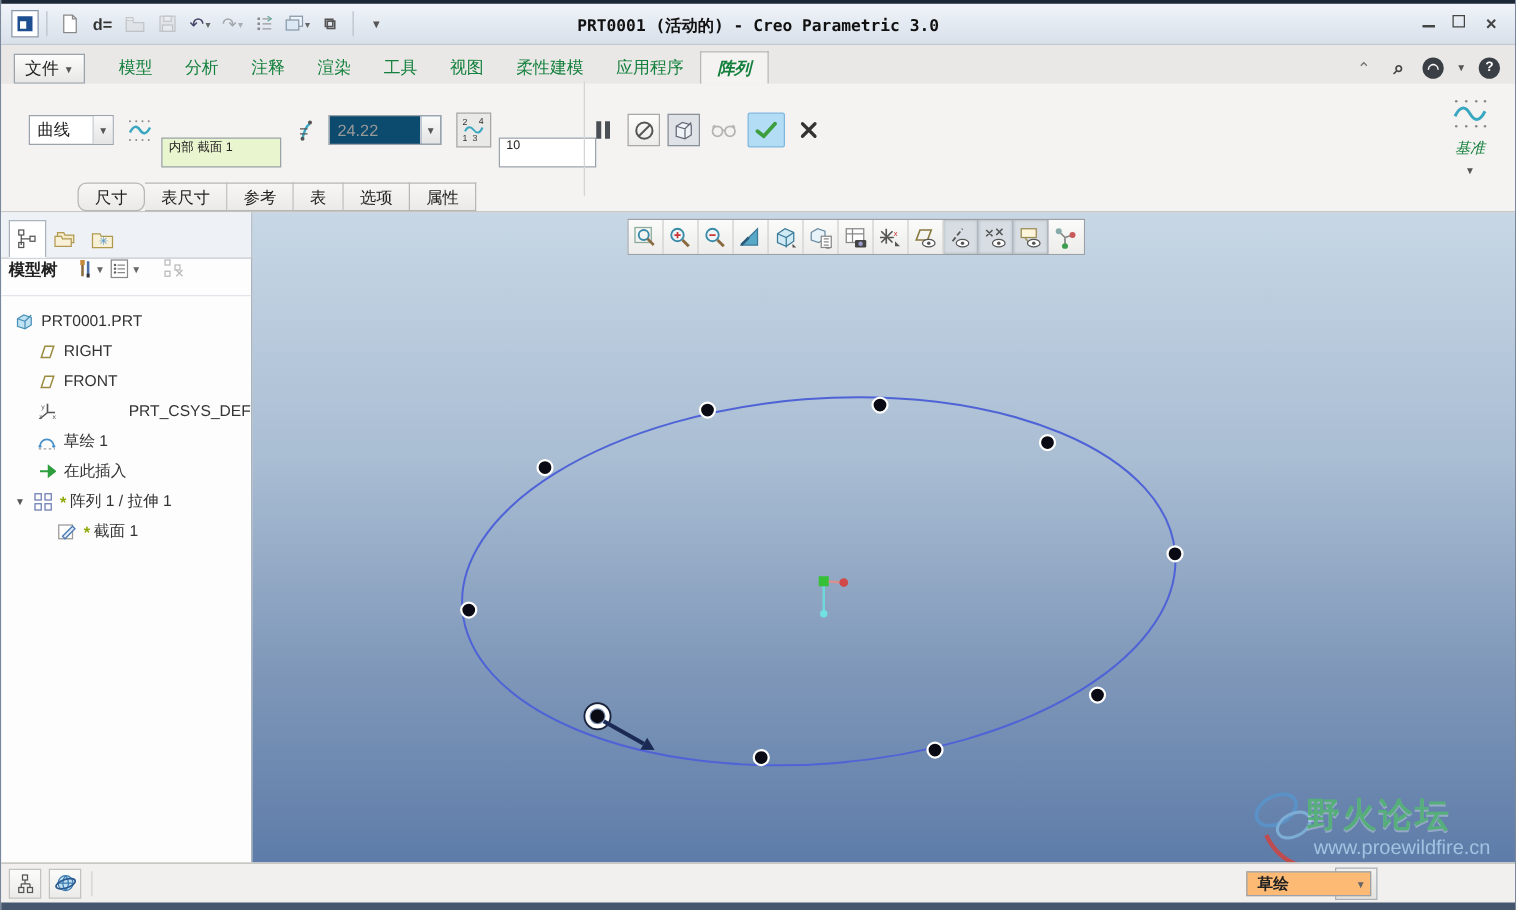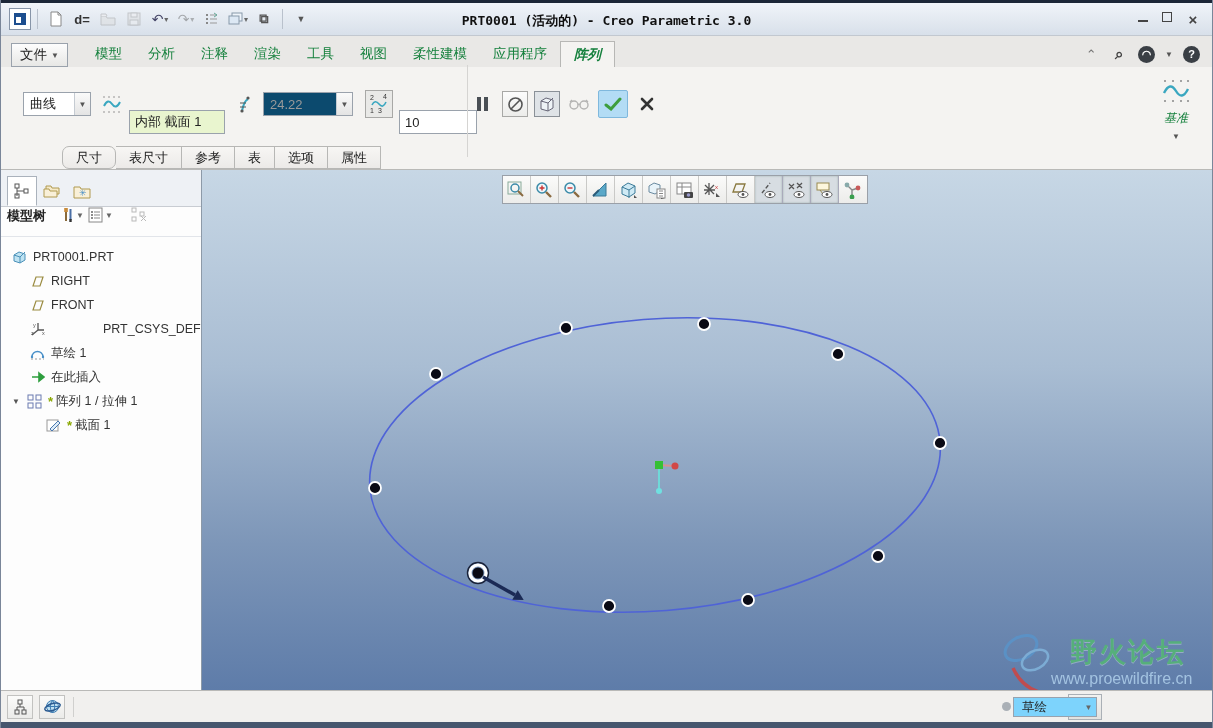--- a/index.html
+++ b/index.html
@@ -39,21 +39,21 @@
   
   .ribbon { position:absolute; left:0; top:67px; width:100%; height:103px; background:#f4f3f1; border-bottom:1px solid #b9b9b7; }
   .rb-row { position:absolute; left:0; top:20px; height:34px; display:flex; align-items:center; }
   .combo { height:24px; border:1px solid #9aa2ac; background:#fff; display:flex; align-items:center; }
   .combo .cval { padding:0 6px; }
   .combo .carr { width:16px; height:100%; border-left:1px solid #c5cbd2; background:linear-gradient(#fafafa,#e4e4e4);
     display:flex; align-items:center; justify-content:center; font-size:8px; color:#555; }
   .combo.disabled { background:#0c4a6e; color:#999; }
   .combo.disabled .cval { color:#999; }
   .ico-24 { width:26px; height:26px; display:flex; align-items:center; justify-content:center; }
-  .tfield { height:24px; border:1px solid #9aa2ac; background:#fff; padding:0 5px; display:flex; align-items:center; font-size:13px;margin-top:36px; }
+  .tfield { height:24px; border:1px solid #9aa2ac; background:#fff; padding:0 5px; display:flex; font-size:10px;margin-top:36px; }
   .tfield.green { background:#e9f5cf; }
   .ctl-sep { width:1px; height:92px; background:#d5d4d2; margin:0 10px; align-self:flex-start; margin-top:-22px; }
   .cbtn { width:26px; height:26px; display:flex; align-items:center; justify-content:center; margin:0 3px; }
   .cbtn.boxed { border:1px solid #a8a8a6; background:linear-gradient(#fcfcfc,#ececea); }
   .cbtn.pressed { border:1px solid #8a9097; background:#dfe3e7; }
   .cbtn.check { width:30px; height:28px; background:#b3dcf5; border:1px solid #7fb8dd; border-radius:2px; }
   .cbtn.disabled { opacity:.4; }
   .datum-group { position:absolute; right:10px; top:10px; width:52px; display:flex; flex-direction:column; align-items:center; gap:5px; }
   .datum-group .dlabel { font-size:12px; color:#15803d;font-style:italic; }
   .datum-group .darr { font-size:8px; color:#555; }
@@ -87,38 +87,38 @@
     background:linear-gradient(180deg,#c7d7e5 0%, #a9bdd3 38%, #7d96b8 72%, #5e7ca9 100%); overflow:hidden; }
   .vp-toolbar { position:absolute; left:300px; top:5px; display:flex; background:#f3f2f0; border:1px solid #9aa0a8; }
   .vbtn { width:28px; height:27px; display:flex; align-items:center; justify-content:center; border-right:1px solid #c9c9c7;
     background:linear-gradient(#fbfbfa,#ececea); }
   .vbtn:last-child { border-right:none; }
   .vbtn.pressed { background:#d7dde2; box-shadow:inset 0 0 2px #9aa; border-right:1px solid #aab; }
   #scene { position:absolute; left:0; top:0; }
 
   
   .watermark { position:absolute; right:4px; bottom:-26px; width:215px; height:90px; pointer-events:none; opacity:.92; }
-  .wm-title { position:absolute; left:77px; top:8px; font-size:27px; font-weight:bold; color:#55b377;
+  .wm-title { position:absolute; left:52px; top:8px; font-size:27px; font-weight:bold; color:#55b377;
     letter-spacing:2px; text-shadow:0 1px 0 rgba(255,255,255,.35); }
   .wm-url { position:absolute; left:58px; top:44px; font-size:16px; color:#a9c9e6; }
 
   
   .statusbar { position:absolute; left:0; top:690px; width:100%; height:32px; background:#f1f0ee;
     border-top:1px solid #b9b9b7; display:flex; align-items:center; }
   .sbtn { width:26px; height:24px; display:flex; align-items:center; justify-content:center; margin-left:6px;
     border:1px solid #c2c2c0; background:linear-gradient(#fbfbfa,#ebebe9); }
   .sb-sep { width:1px; height:20px; background:#d0d0ce; margin:0 8px; }
   .sb-right { margin-left:auto; display:flex; align-items:center; gap:14px; padding-right:110px; }
   .dots { display:flex; align-items:center; gap:3px; }
   .dots .d1 { width:9px; height:9px; border-radius:50%; background:#aab0b6; }
   .dots .d2 { width:4px; height:4px; border-radius:50%; background:#c2c7cc; }
   .bino-btn { width:34px; height:26px; border:1px solid #aab0b6; background:linear-gradient(#f2f2f0,#e2e2e0);
     display:flex; align-items:center; justify-content:center; }
-  .mode-combo { position:absolute; right:115px; top:697px; width:84px; height:20px; border:1px solid #98a2ae; background:#7dd3fc;
-    display:flex; align-items:center; font-size:12.5px; }
+  .mode-combo { position:absolute; right:115px; top:697px; width:100px; height:20px; border:1px solid #98a2ae; background:#fdba74;
+    display:flex; align-items:center; font-size:12.5px;font-weight:bold; }
   .mode-combo .cval { flex:1; padding-left:8px; }
   .mode-combo .carr { width:15px; font-size:8px; color:#666; text-align:center; }
   .bottomedge { position:absolute; left:0; top:722px; width:100%; height:6px; background:#46566e; }
 </style>
 </head>
 <body>
 
 <div id="app">
 
   <div class="titlebar">

